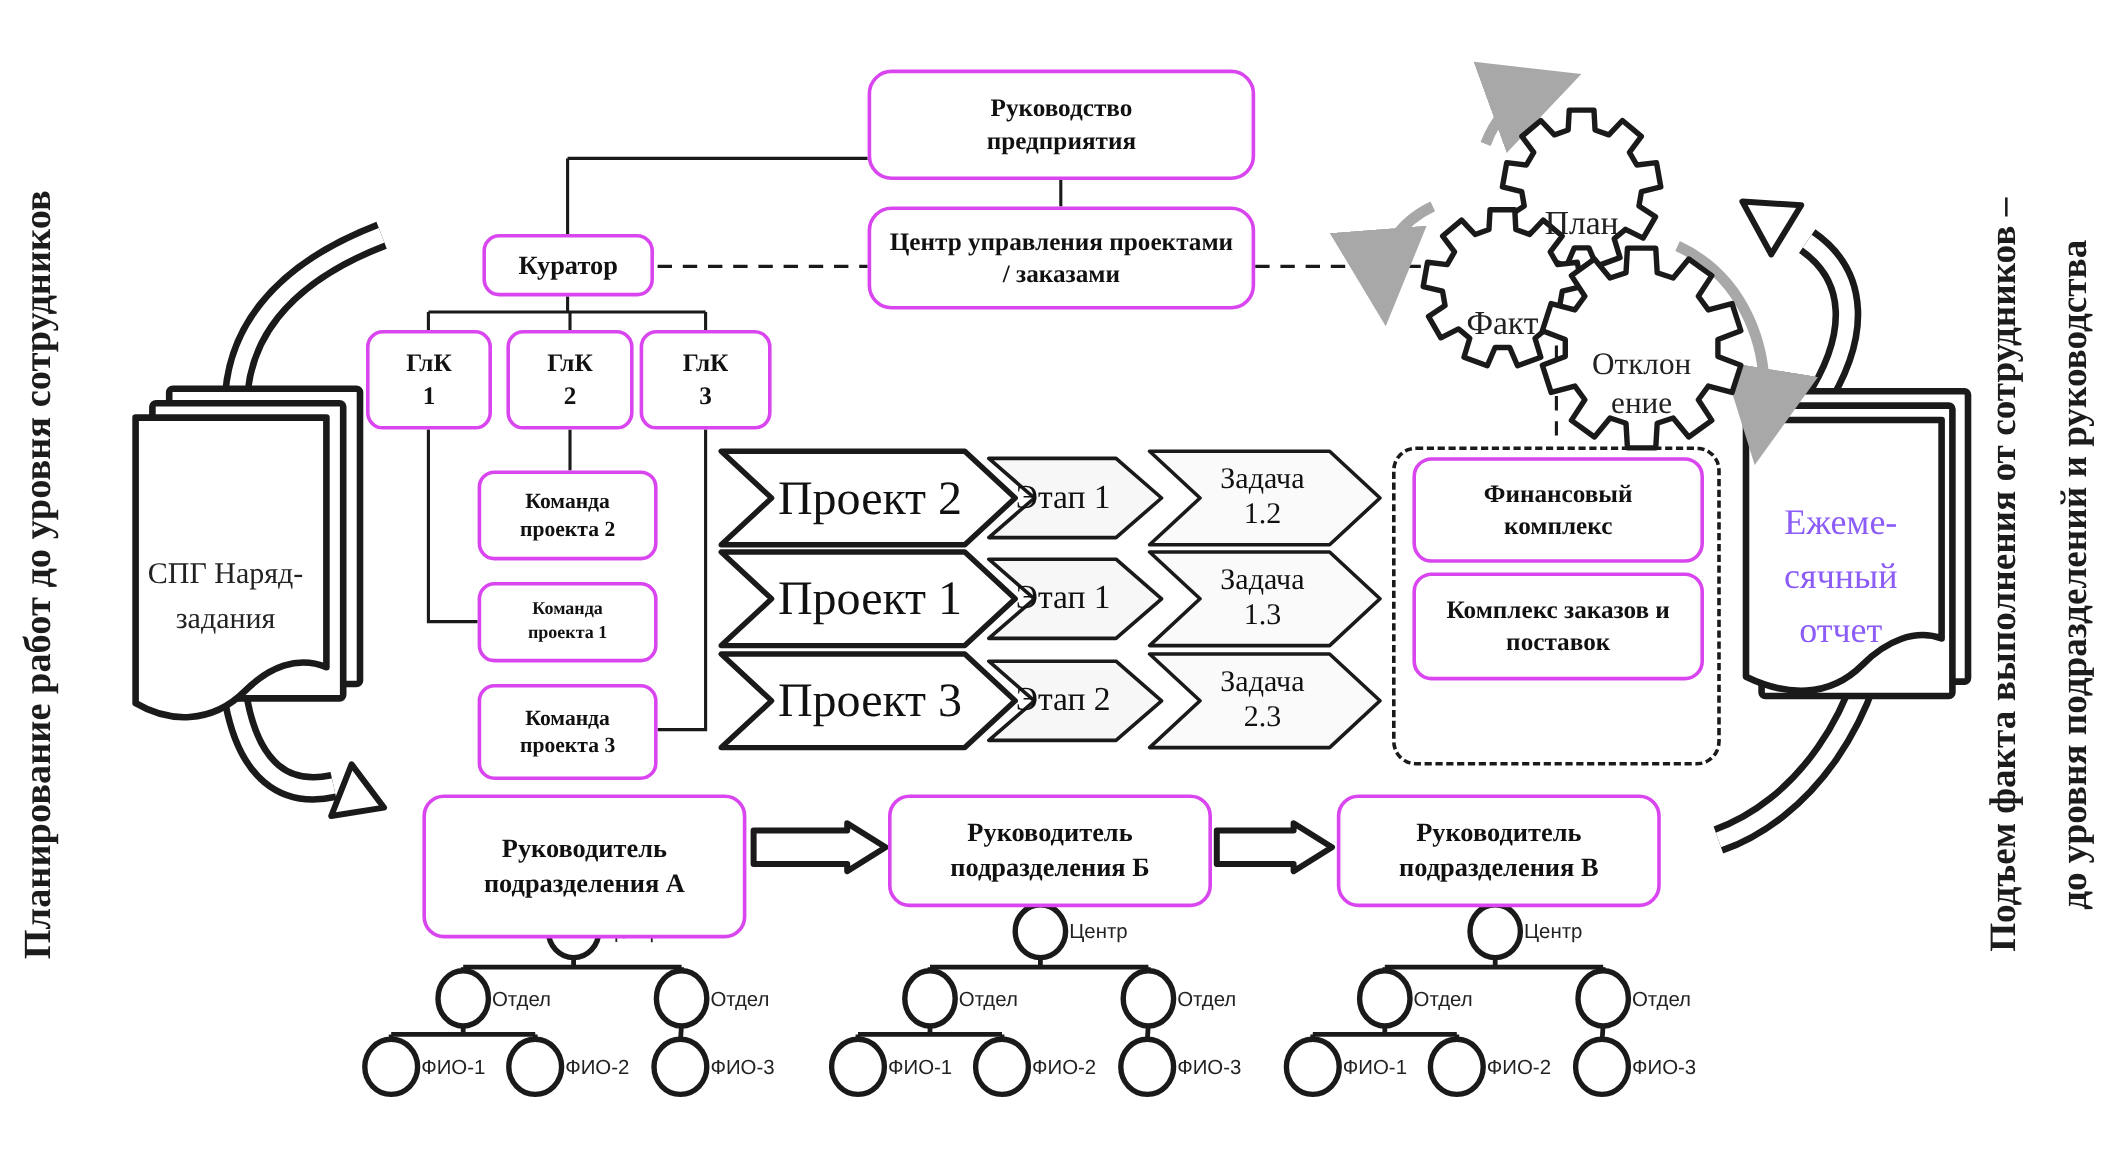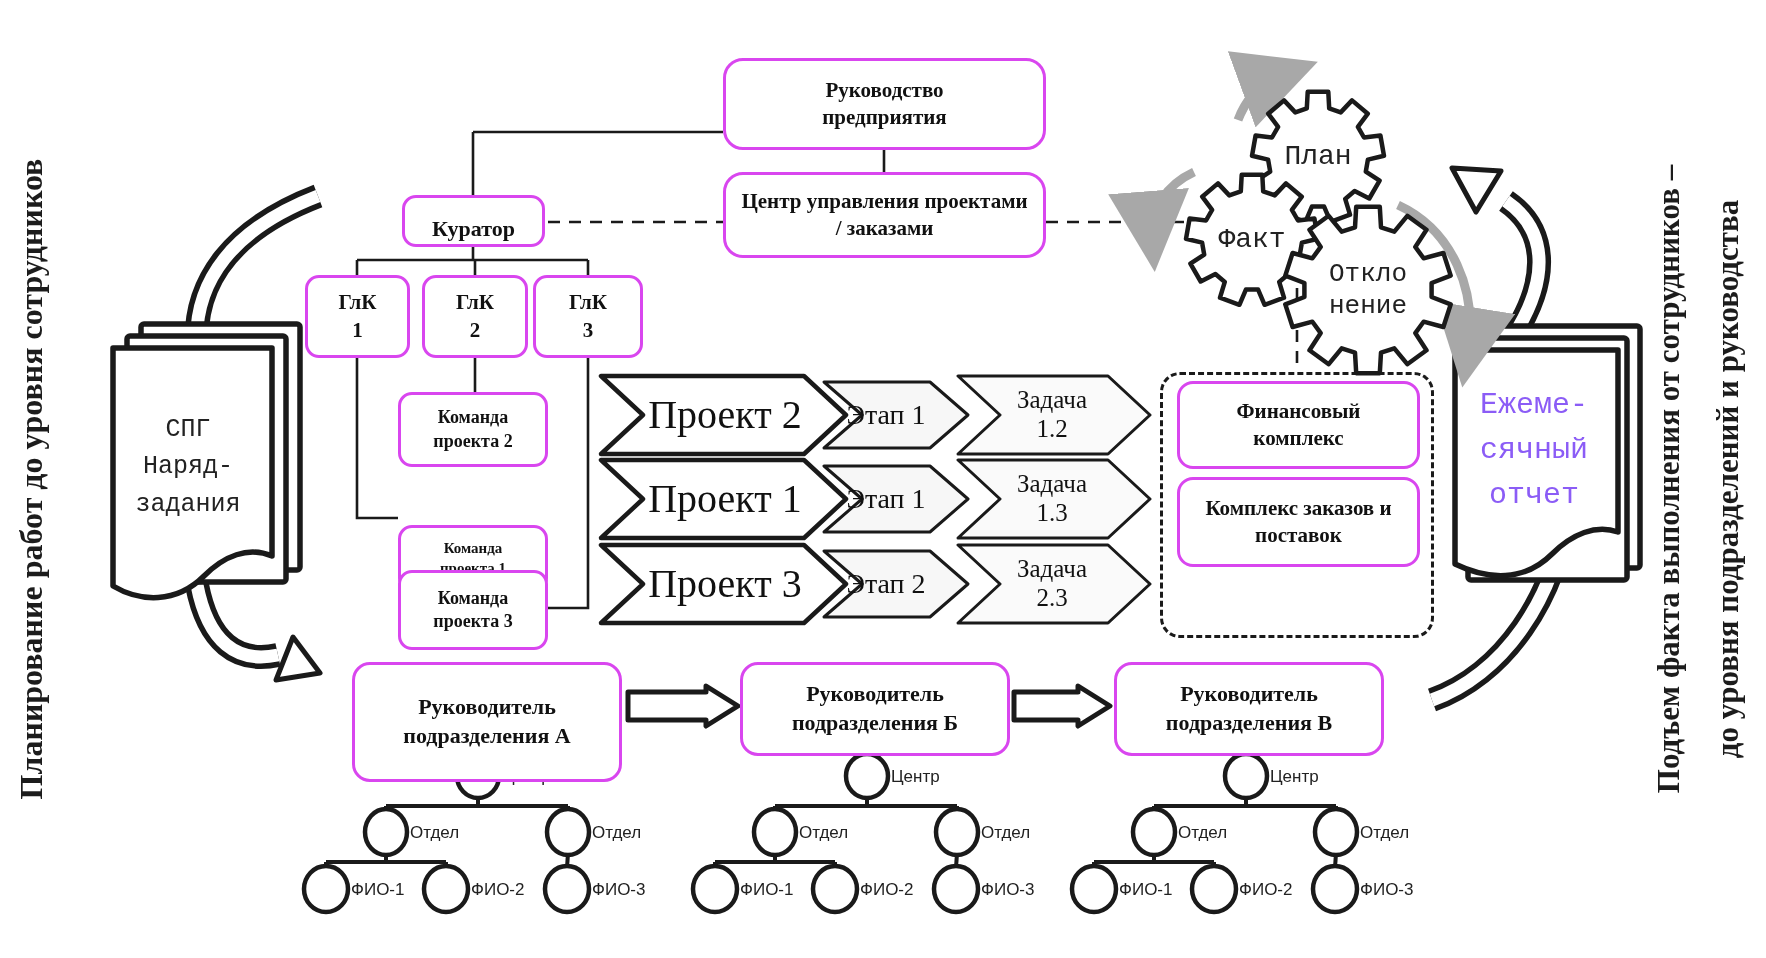--- a/index.html
+++ b/index.html
@@ -4,21 +4,21 @@
 <style>
   html,body{margin:0;padding:0;background:#ffffff;}
   #stage{position:relative;width:1766px;height:958px;background:#fff;overflow:hidden;
          font-family:"Liberation Serif",serif;color:#111;}
   #art{position:absolute;left:0;top:0;z-index:1;}
   .box{position:absolute;z-index:2;border:3px solid #d946ef;border-radius:16px;background:#fff;
        display:flex;align-items:center;justify-content:center;text-align:center;
        font-weight:bold;line-height:1.3;box-sizing:border-box;}
   .txt{position:absolute;z-index:3;display:flex;align-items:center;justify-content:center;
        text-align:center;line-height:1.15;box-sizing:border-box;}
-  .sans{font-family:Liberation Mono, monospace;}
+  .sans{font-family:Liberation Serif, serif;margin-top:30px;}
   .serif{font-family:"Liberation Serif",serif;}
   .dashedbox{position:absolute;z-index:2;border:3px dashed #1a1a1a;border-radius:20px;background:transparent;box-sizing:border-box;}
   .side-label{position:absolute;z-index:4;transform-origin:top left;transform:rotate(-90deg) translateX(-958px);
        width:958px;display:flex;flex-direction:column;align-items:center;justify-content:center;
        font-weight:bold;font-family:"Liberation Serif",serif;color:#1c1c1c;}
   .side-label div{white-space:nowrap;}
 </style>
 </head>
 <body>
 
@@ -188,41 +188,41 @@
     <div>Подъем факта выполнения от сотрудников –</div>
     <div>до уровня подразделений и руководства</div>
   </div>
 
   <div class="box" style="left:723px;top:58px;width:323px;height:92px;font-size:21px;padding:0 45px;border-radius:20px;">
     <span>Руководство предприятия</span>
   </div>
   <div class="box" style="left:723px;top:172px;width:323px;height:86px;font-size:21px;padding:0 12px;border-radius:20px;">
     <span>Центр управления проектами / заказами</span>
   </div>
-  <div class="box" style="left:402px;top:195px;width:143px;height:52px;font-size:22px;border-radius:14px;align-items:flex-end;">
+  <div class="box" style="left:402px;top:195px;width:143px;height:52px;font-size:22px;border-radius:14px;">
     <span>Куратор</span>
   </div>
 
   <div class="box" style="left:305px;top:275px;width:105px;height:83px;font-size:21px;flex-direction:column;border-radius:14px;">
     <span>ГлК</span>
     <span>1</span>
   </div>
   <div class="box" style="left:422px;top:275px;width:106px;height:83px;font-size:21px;flex-direction:column;border-radius:14px;">
     <span>ГлК</span>
     <span>2</span>
   </div>
   <div class="box" style="left:533px;top:275px;width:110px;height:83px;font-size:21px;flex-direction:column;border-radius:14px;">
     <span>ГлК</span>
     <span>3</span>
   </div>
 
   <div class="box" style="left:398px;top:392px;width:150px;height:75px;font-size:18px;border-radius:14px;padding:0 8px;">
     <span>Команда проекта 2</span>
   </div>
-  <div class="box" style="left:398px;top:485px;width:150px;height:67px;font-size:15px;border-radius:14px;padding:0 18px;margin-top:40px;">
+  <div class="box" style="left:398px;top:485px;width:150px;height:67px;font-size:15px;border-radius:14px;padding:0 18px;">
     <span>Команда проекта 1</span>
   </div>
   <div class="box" style="left:398px;top:570px;width:150px;height:80px;font-size:18px;border-radius:14px;padding:0 8px;">
     <span>Команда проекта 3</span>
   </div>
 
   <div class="txt serif" style="left:635px;top:387px;width:180px;height:56px;font-size:40px;">Проект 2</div>
   <div class="txt serif" style="left:828px;top:398px;width:116px;height:34px;font-size:28px;">Этап 1</div>
   <div class="txt serif" style="left:1002px;top:385px;width:100px;height:60px;font-size:25px;">Задача 1.2</div>
 

